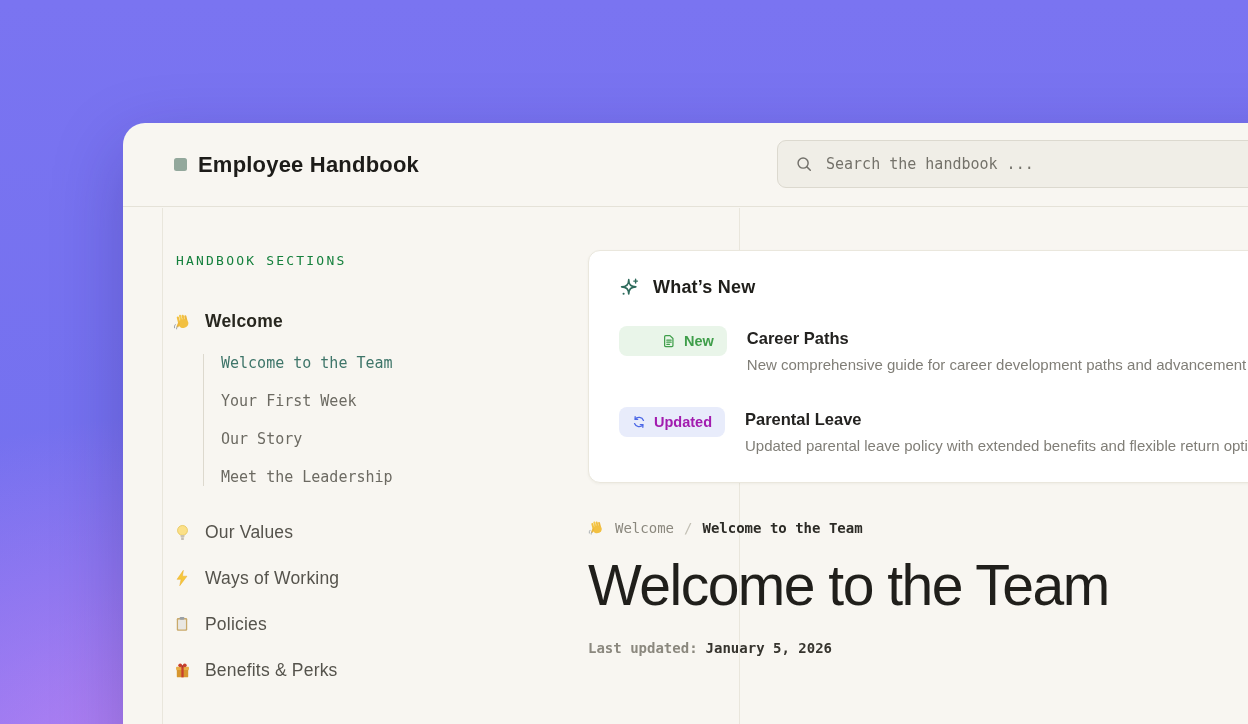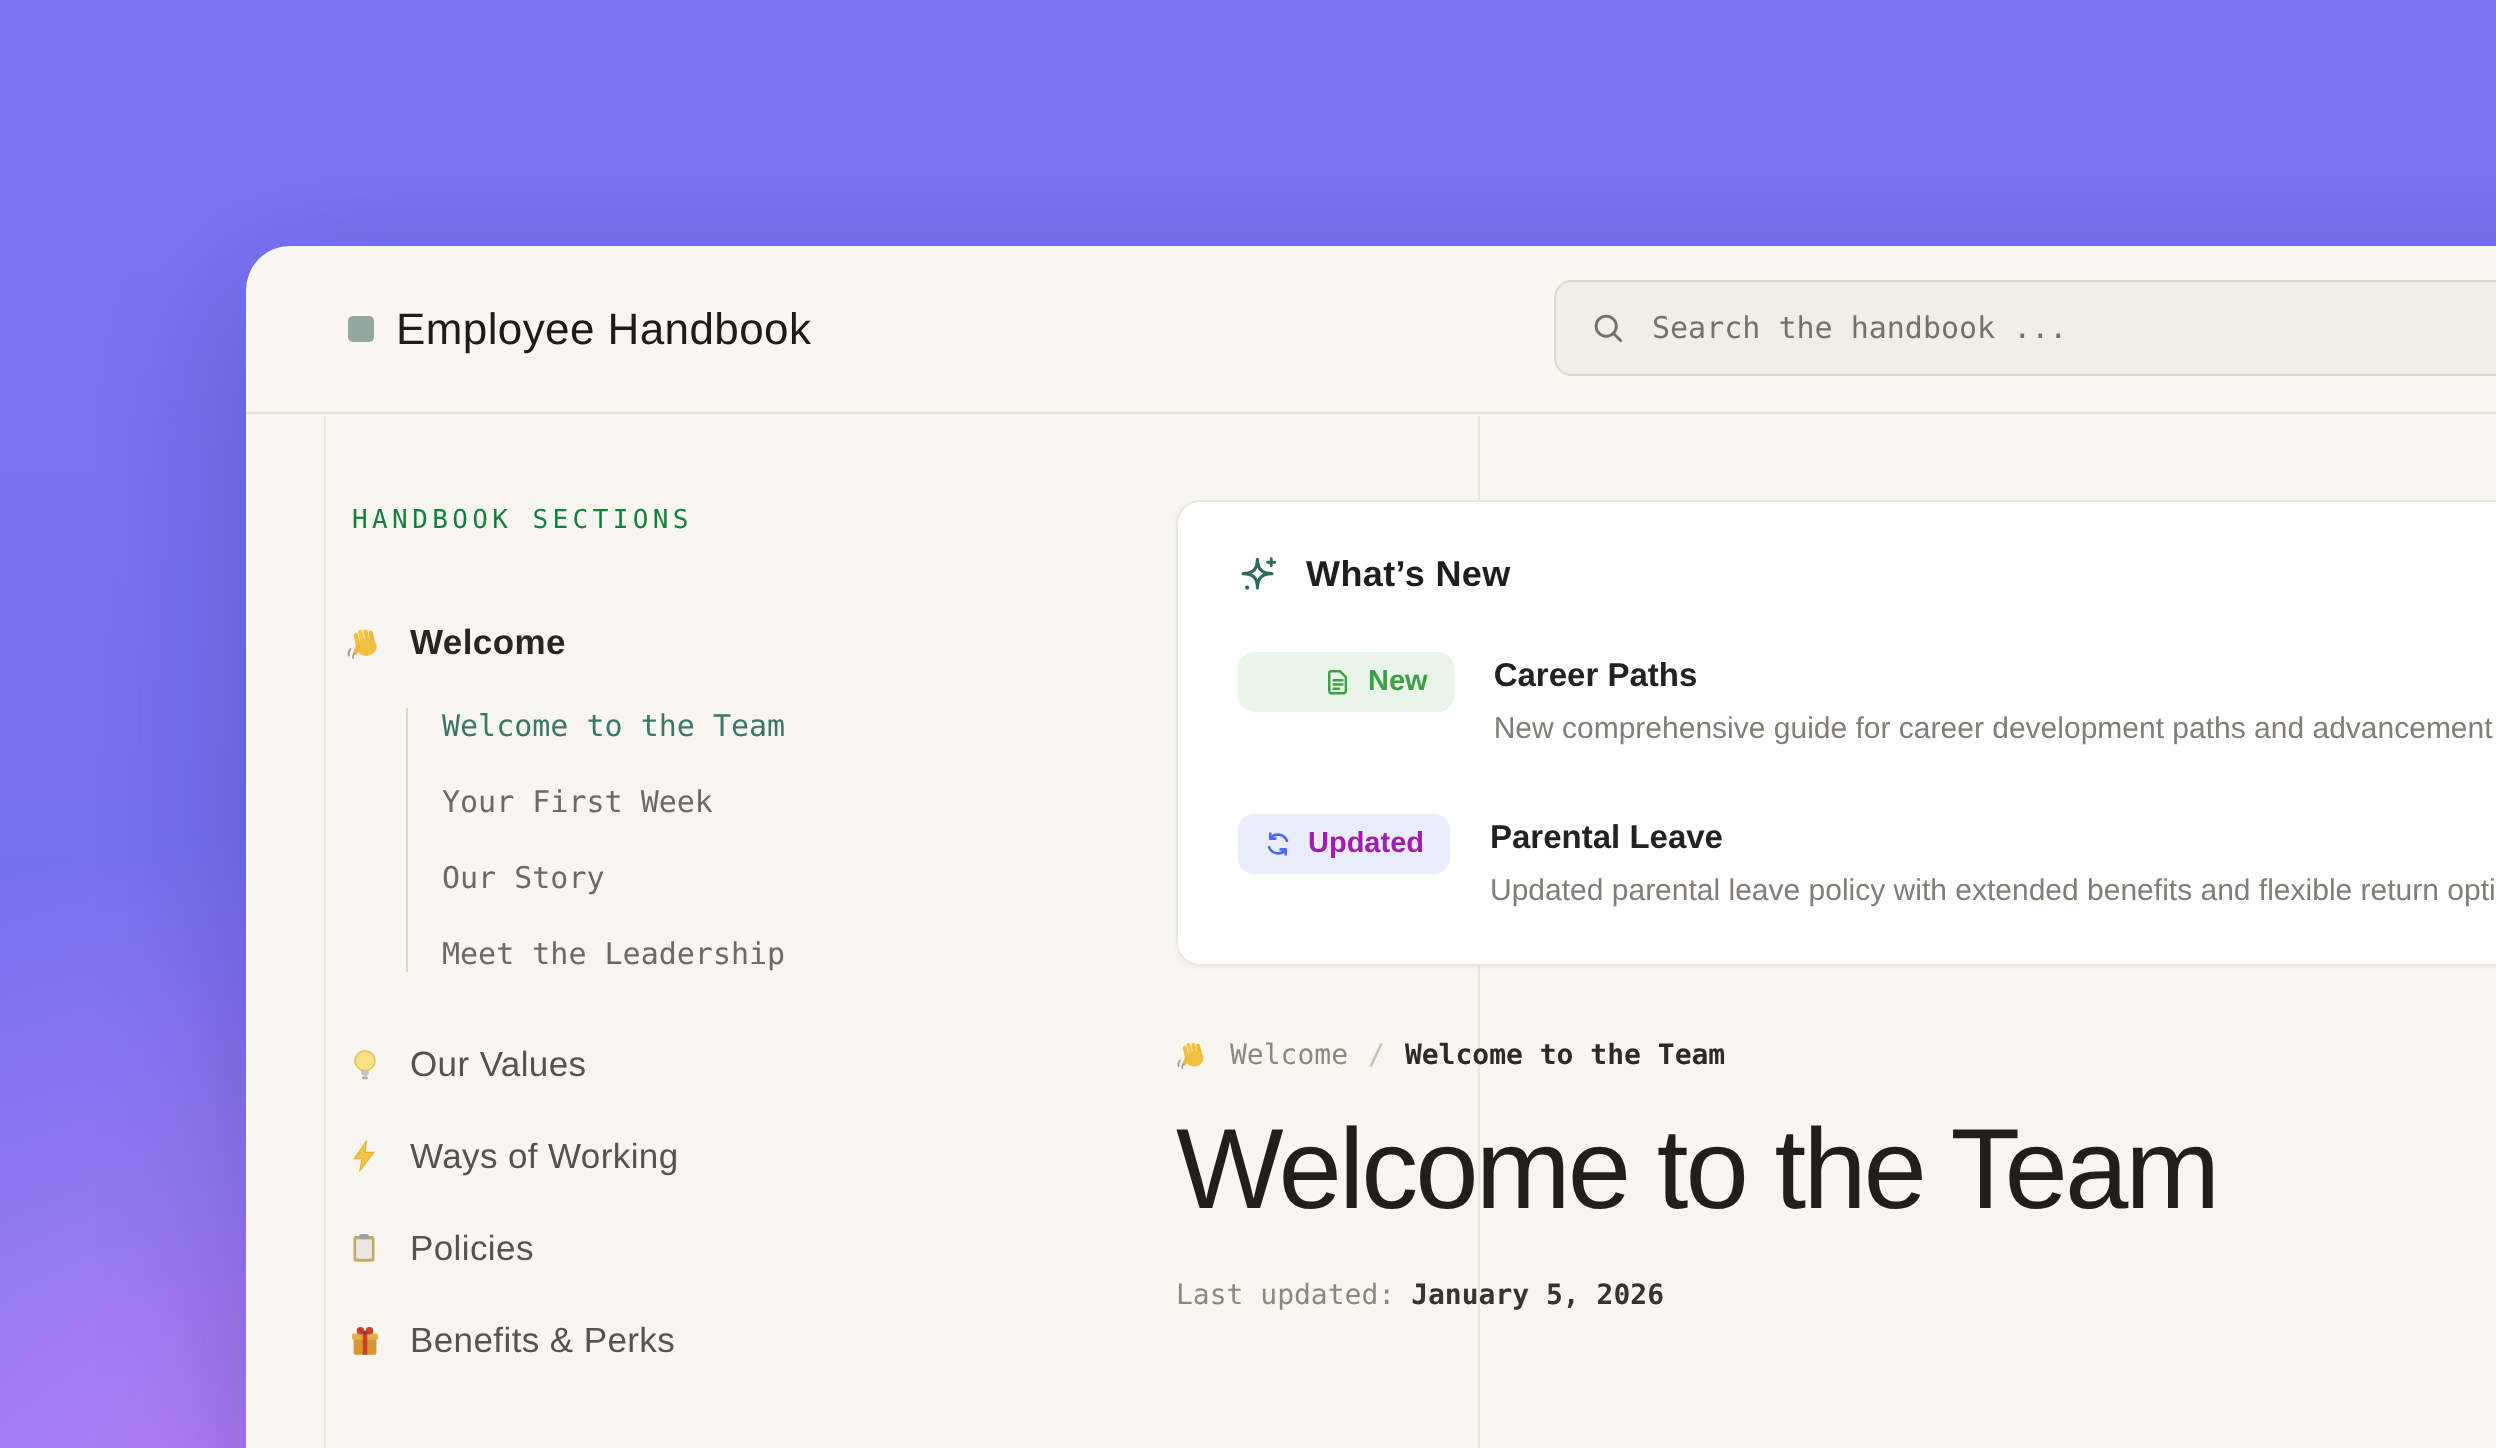--- a/index.html
+++ b/index.html
@@ -19,21 +19,21 @@
     background:#f8f6f1; border-radius:22px;
     box-shadow:0 24px 70px rgba(35,25,110,.28);
   }
 
   
   .header{
     position:relative; height:84px; border-bottom:1px solid #e5e2d8;
     display:flex; align-items:center; padding-left:51px;
   }
   .logo-square{ width:13px; height:13px; border-radius:2.5px; background:#93a89c; margin-right:11px; }
-  .app-title{ font-size:22px; font-weight:400; letter-spacing:.2px; color:#1d1c19; }
+  .app-title{ font-size:22px; font-weight:700; letter-spacing:.2px; color:#1d1c19; }
   .search{
     position:absolute; left:654px; top:17px; width:640px; height:48px;
     background:#f0eee7; border:1px solid #dcd9cf; border-radius:9px;
     display:flex; align-items:center; padding:0 17px; gap:13px;
   }
   .search input{
     border:none; outline:none; background:transparent; flex:1;
     font-family:"DejaVu Sans Mono", monospace; font-size:15px; color:#55534c;
   }
   .search input::placeholder{ color:#74726a; opacity:1; }
@@ -90,21 +90,21 @@
   }
   .crumb-section{ color:#8b887e; cursor:pointer; }
   .crumb-sep{ color:#c2bfb4; }
   .crumb-current{ color:#2c2b26; font-weight:bold; }
 
   .page-title{
     margin-top:20px; font-size:57px; font-weight:500; letter-spacing:-1.5px;
     color:#201f1b; line-height:1.05; white-space:nowrap;
   }
   .meta{ margin-top:24px; font-family:"DejaVu Sans Mono", monospace; font-size:14px; }
-  .meta-label{ color:#8b887e; }
+  .meta-label{ color:#8b887e;font-weight:bold; }
   .meta-value{ color:#36342e; font-weight:bold; margin-left:8px; }
 
   svg{ display:block; }
 </style>
 </head>
 <body>
 
 <div class="window">
 
   <div class="header">

